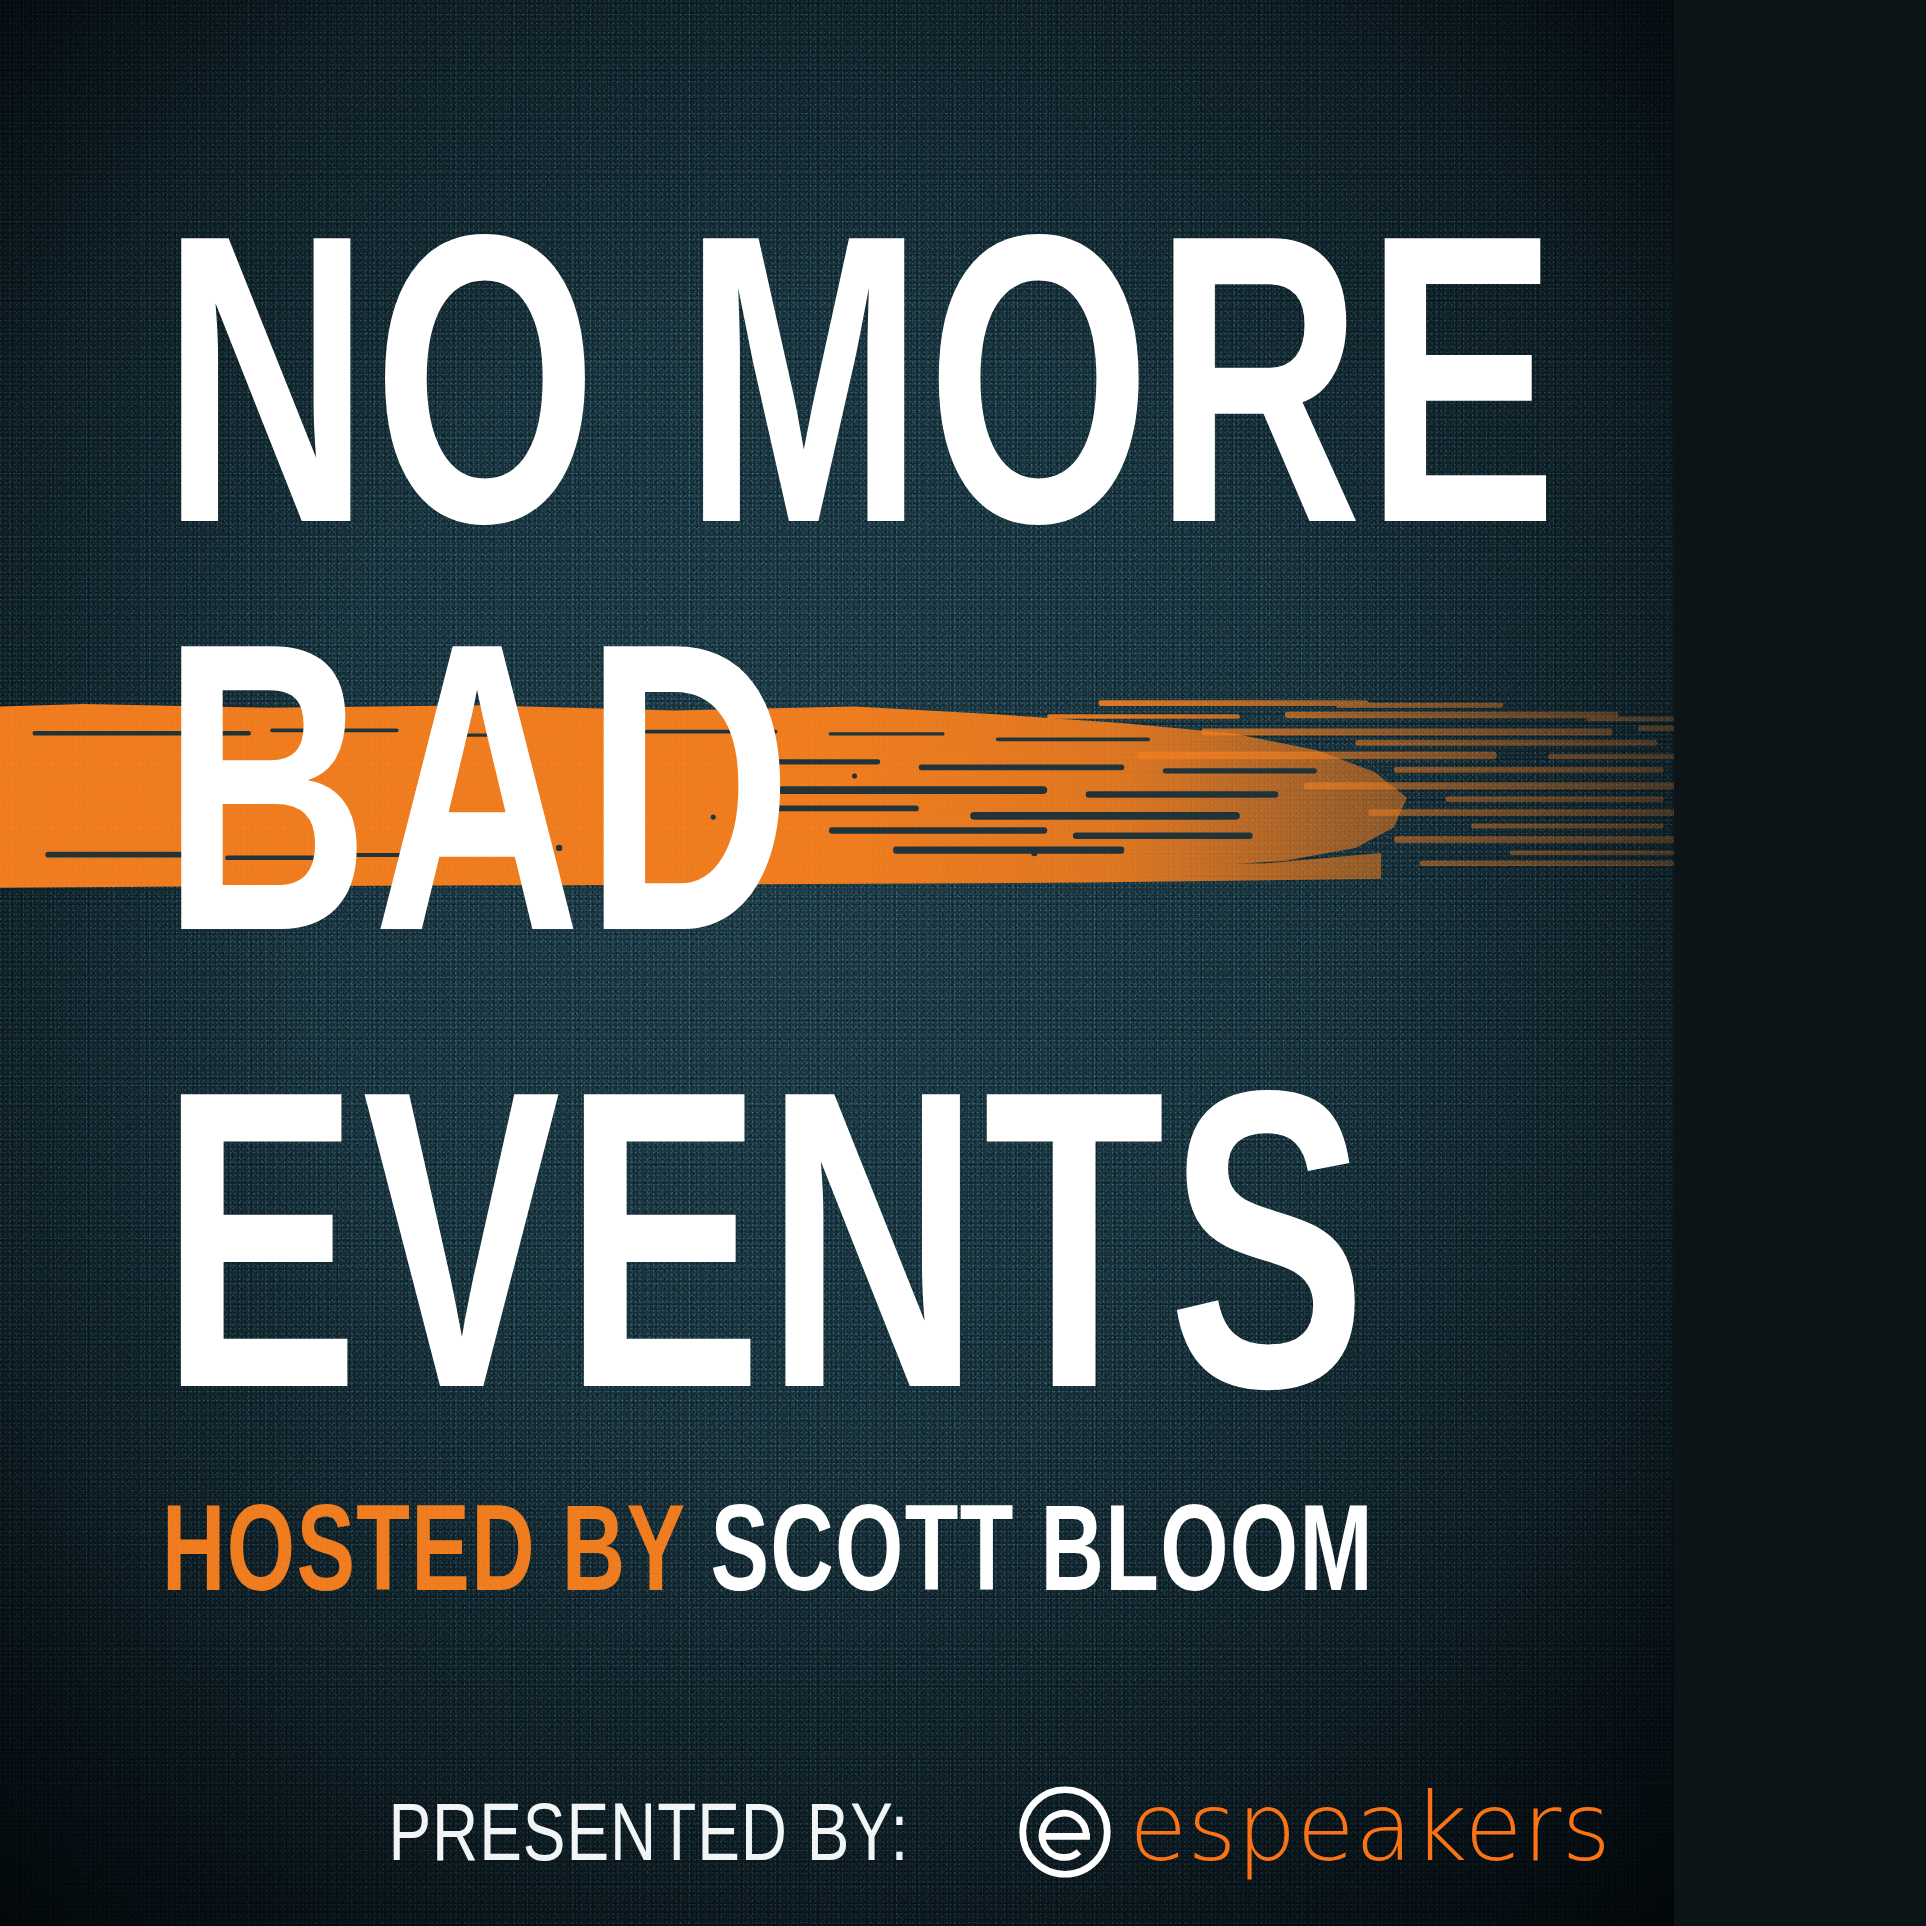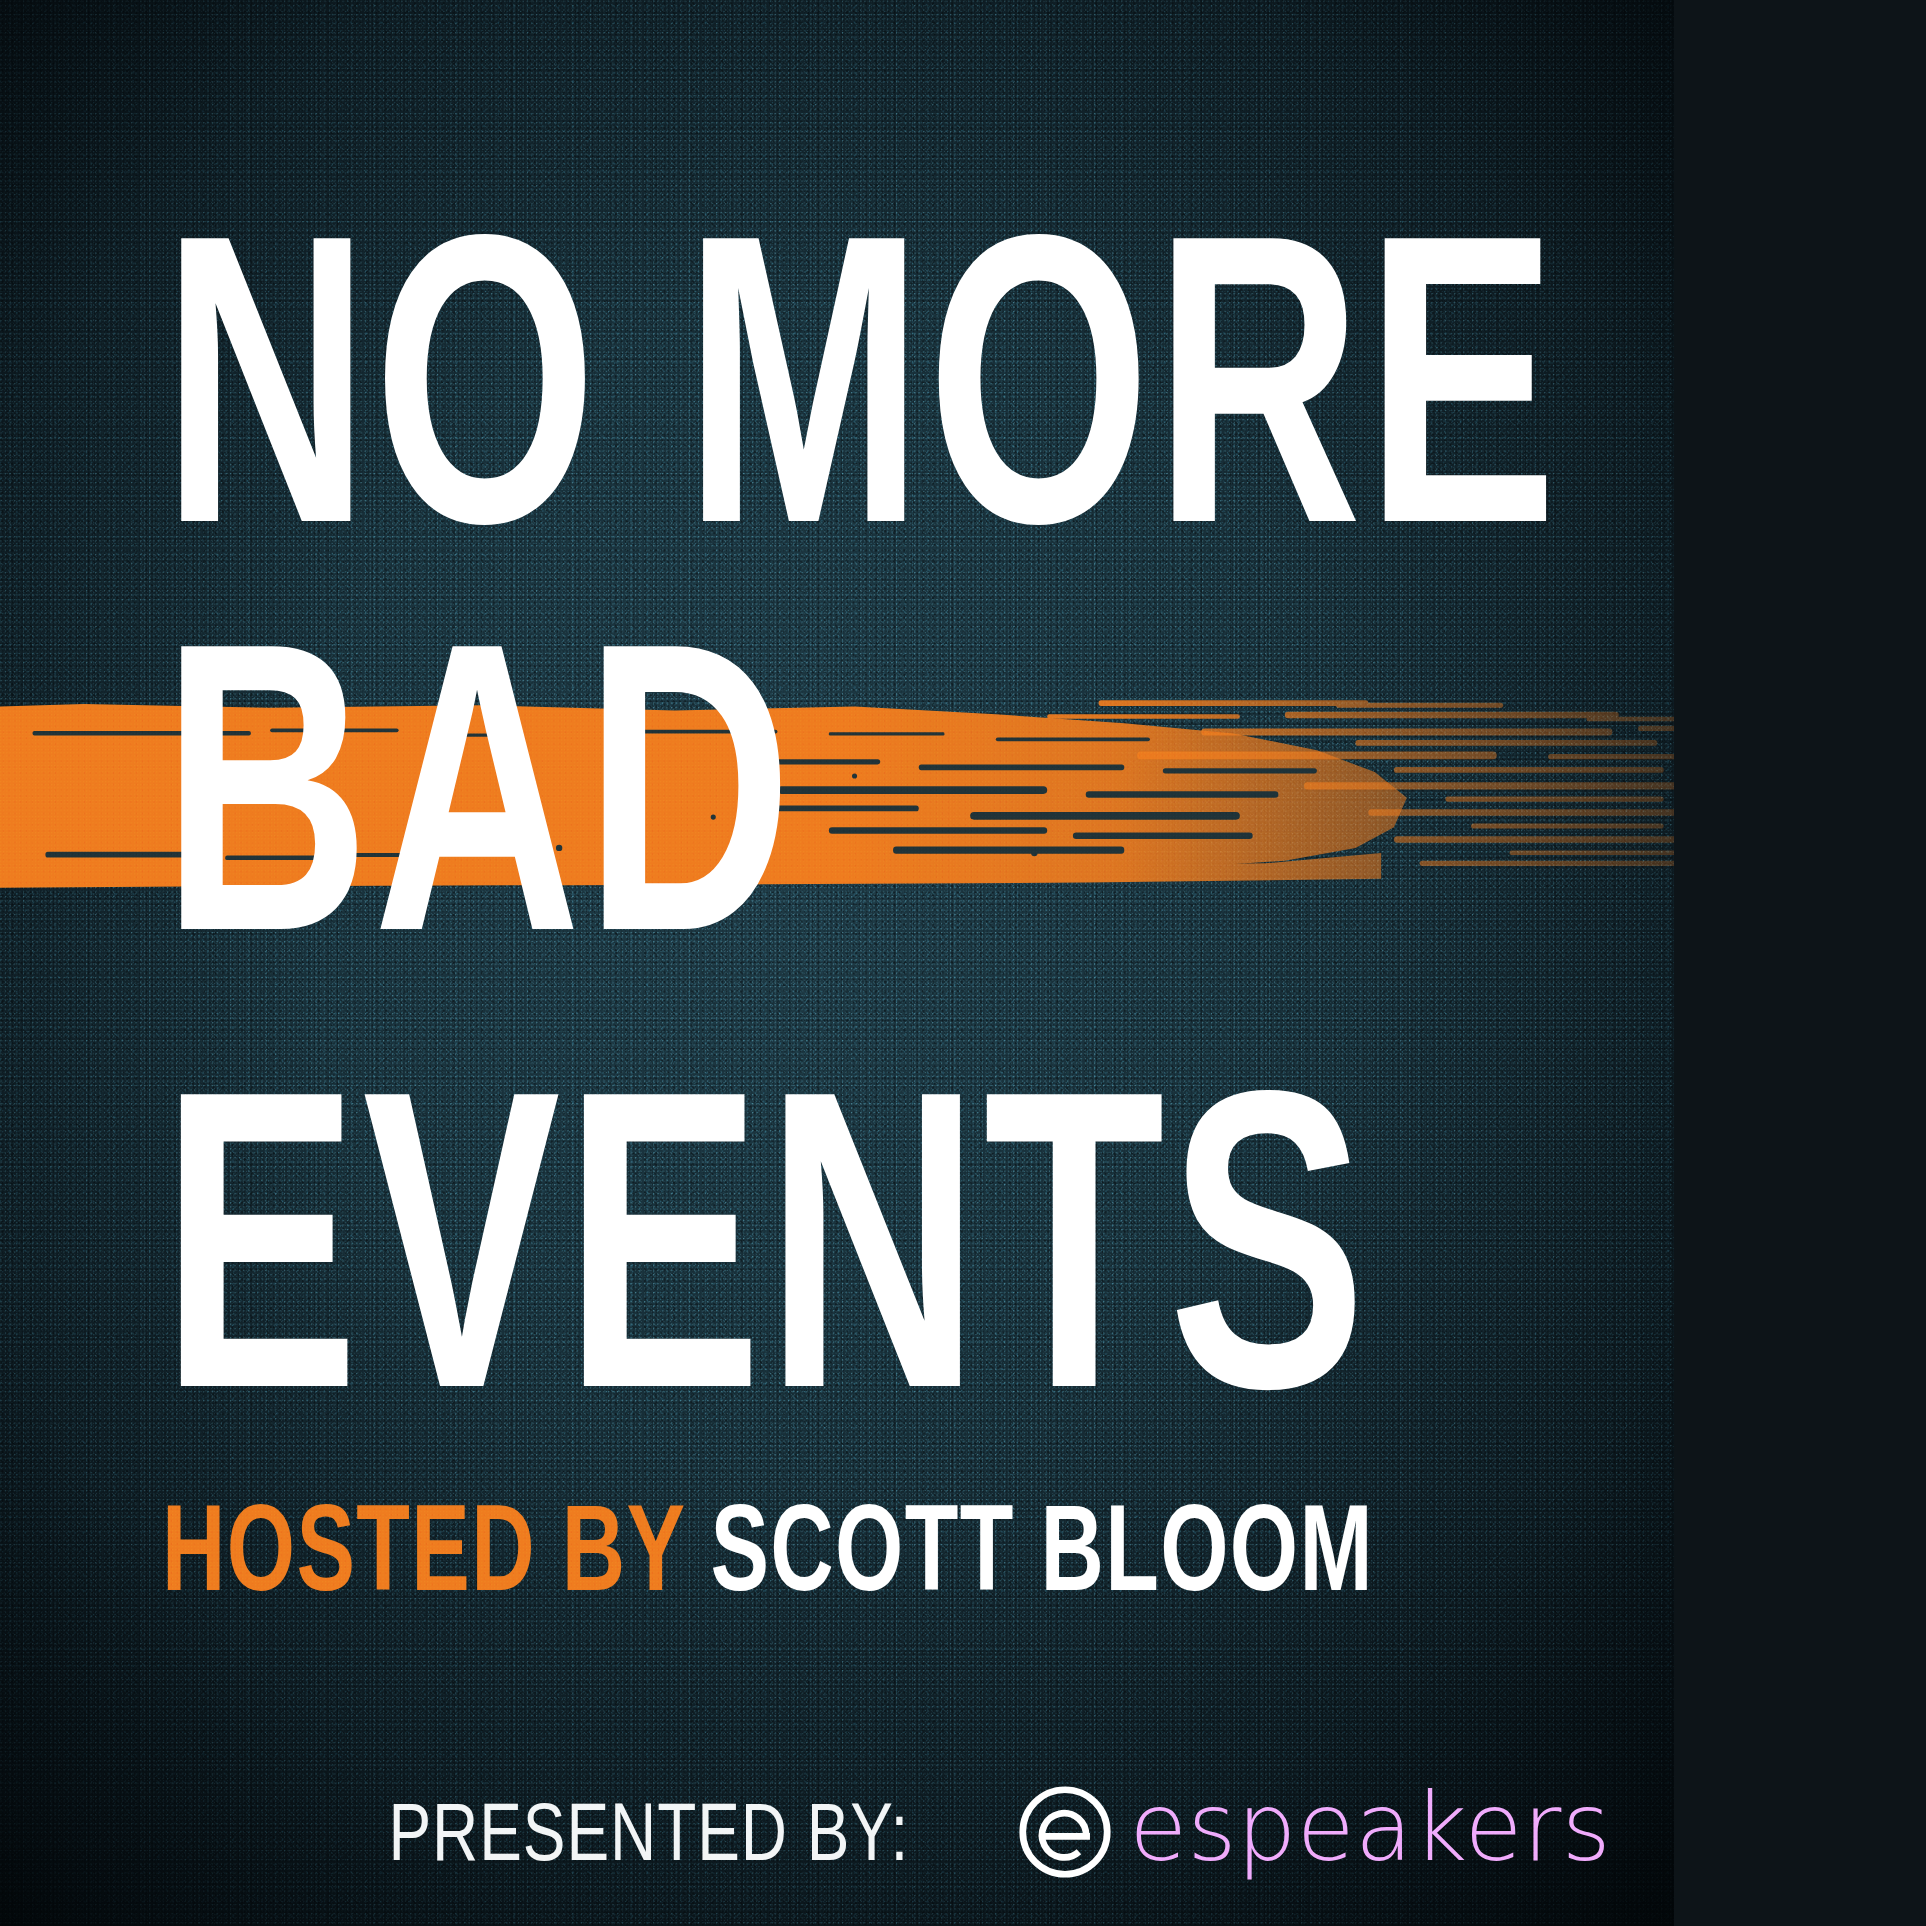--- a/index.html
+++ b/index.html
@@ -138,21 +138,21 @@
   }
   #espeakers-logo{
     display:flex;
     align-items:center;
     gap:16.7px;
   }
   #espeakers-mark{ display:block; }
   #espeakers-word{
     font-size:94px;
     font-weight:300;
-    color:#f0abfc;
+    color:#f97316;
     letter-spacing:0.004em;
     line-height:1;
     font-family:"DejaVu Sans","Liberation Sans", sans-serif;
     white-space:nowrap;
     position:relative;
     top:-3.9px;
     text-align:center;
   }
 
   

